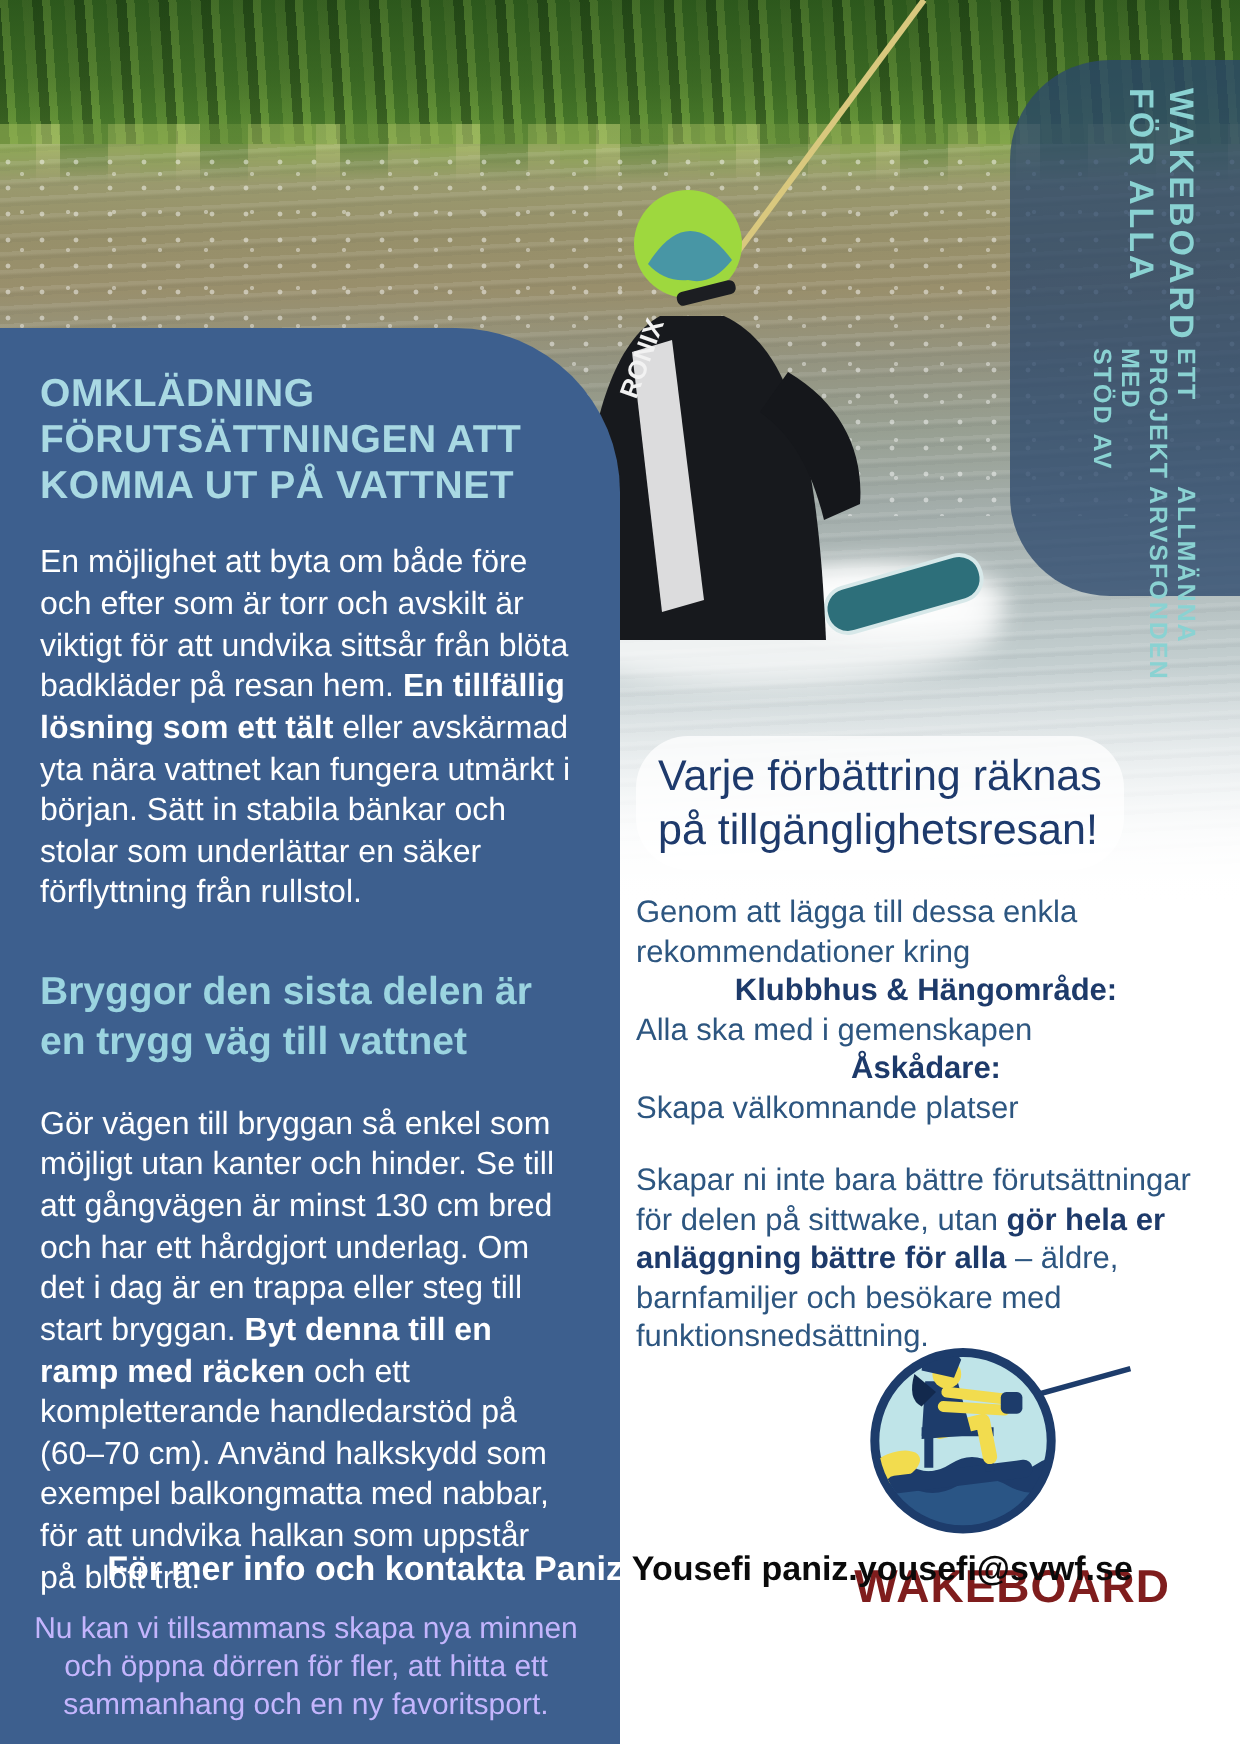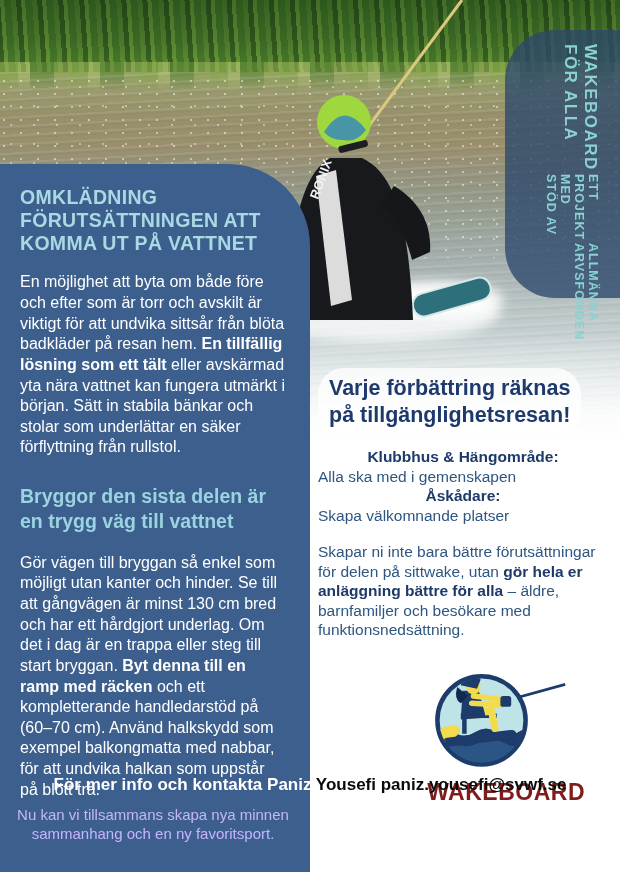--- a/index.html
+++ b/index.html
@@ -97,21 +97,21 @@
   
   .right-col{
     position:absolute;left:310px;top:368px;width:310px;
     box-sizing:border-box;padding:0 12px 0 8px;
   }
   .rc-heading{
     background:rgba(255,255,255,.75);border-radius:26px;
     padding:7px 11px;display:inline-block;
   }
   .rc-heading div{
-    font-size:21.5px;font-weight:bold;line-height:1.24;color:#1e3a6c;white-space:nowrap;
+    font-size:21.5px;font-weight:normal;line-height:1.24;color:#1e3a6c;white-space:nowrap;
   }
   .rc-rec{margin-top:12px;font-size:15.5px;line-height:1.26;color:#2d5680;}
   .rc-rec .bold{font-weight:bold;color:#1d3a6a;text-align:center;}
   .rc-para{margin-top:17px;font-size:15.5px;line-height:1.26;color:#2d5680;}
   .rc-para .b{font-weight:bold;color:#1d3a6a;}
 
   
   .logo-block{position:absolute;left:405px;top:660px;width:180px;text-align:center;}
   .logo-caption div{
     font-size:23px;font-weight:bold;line-height:1.12;color:#7f1d1d;letter-spacing:.5px;text-align:right;
@@ -174,30 +174,32 @@
     <div class="b2">ALLMÄNNA ARVSFONDEN</div>
   </div>
 
   <div class="left-panel">
     <h2 class="lp-title">OMKLÄDNING FÖRUTSÄTTNINGEN ATT KOMMA UT PÅ VATTNET</h2>
     <p class="lp-p"><span>En möjlighet att byta om både före och efter som är torr och avskilt är viktigt för att undvika sittsår från blöta badkläder på resan hem. </span><span class="b">En tillfällig lösning som ett tält</span><span> eller avskärmad yta nära vattnet kan fungera utmärkt i början. Sätt in stabila bänkar och stolar som underlättar en säker förflyttning från rullstol.</span></p>
     <h3 class="lp-sub">Bryggor den sista delen är en trygg väg till vattnet</h3>
     <p class="lp-p lp-p2"><span>Gör vägen till bryggan så enkel som möjligt utan kanter och hinder. Se till att gångvägen är minst 130 cm bred och har ett hårdgjort underlag. Om det i dag är en trappa eller steg till start bryggan. </span><span class="b">Byt denna till en ramp med räcken</span><span> och ett kompletterande handledarstöd på (60–70 cm). Använd halkskydd som exempel balkongmatta med nabbar, för att undvika halkan som uppstår på blött trä.</span></p>
     <div class="lp-highlight">
       <div>Nu kan vi tillsammans skapa nya minnen</div>
+      <div>och öppna dörren för fler, att hitta ett</div>
       <div>sammanhang och en ny favoritsport.</div>
     </div>
   </div>
 
   <div class="right-col">
     <div class="rc-heading">
       <div>Varje förbättring räknas</div>
       <div>på tillgänglighetsresan!</div>
     </div>
     <div class="rc-rec">
+      <div>Genom att lägga till dessa enkla rekommendationer  kring</div>
       <div class="bold">Klubbhus &amp; Hängområde:</div>
       <div>Alla ska med i gemenskapen</div>
       <div class="bold">Åskådare:</div>
       <div>Skapa välkomnande platser</div>
     </div>
     <p class="rc-para"><span>Skapar ni inte bara bättre förutsättningar för delen på sittwake, utan </span><span class="b">gör hela er anläggning bättre för alla</span><span> – äldre, barnfamiljer och besökare med funktionsnedsättning.</span></p>
   </div>
 
   <div class="logo-block">
     <svg width="180" height="118" viewBox="0 0 200 131">

